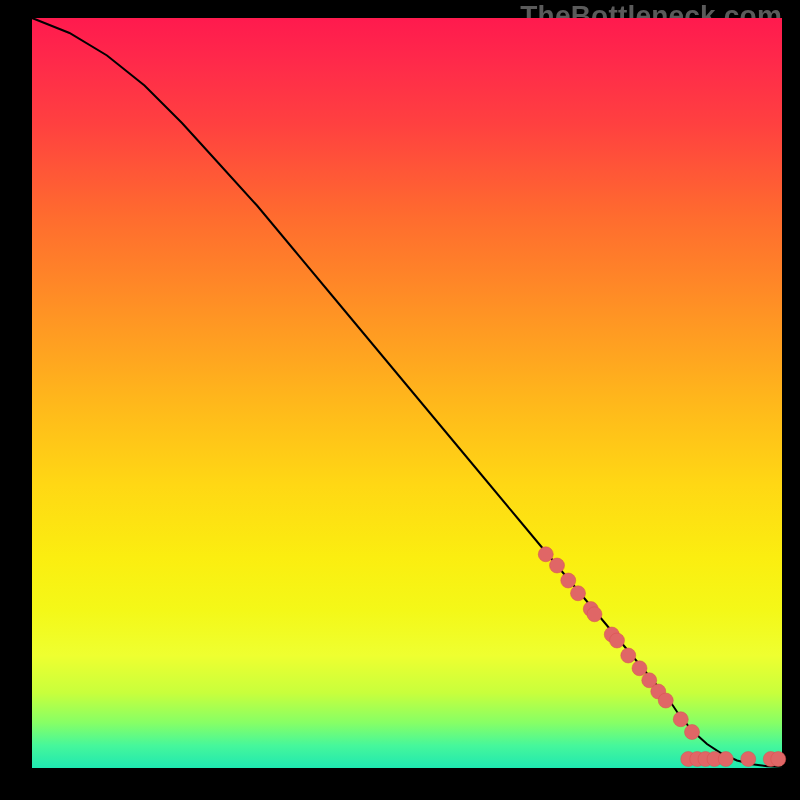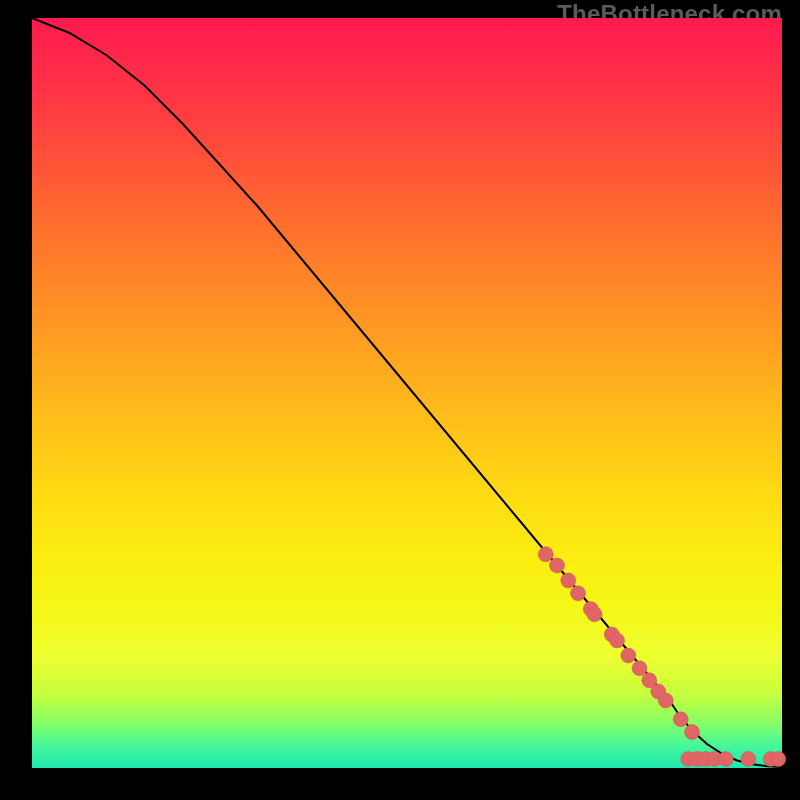--- a/index.html
+++ b/index.html
@@ -38,21 +38,21 @@
       #46f79b 97%,
       #1fe8b1 100%
     );
   }
   .watermark {
     position: absolute;
     top: 0px;
     right: 18px;
     font-family: Arial, Helvetica, sans-serif;
     font-weight: bold;
-    font-size: 24px;
+    font-size: 28px;
     color: #5a5a5a;
     letter-spacing: 0.2px;
     user-select: none;
   }
   svg.overlay {
     position: absolute;
     left: 0;
     top: 0;
     width: 750px;
     height: 750px;

